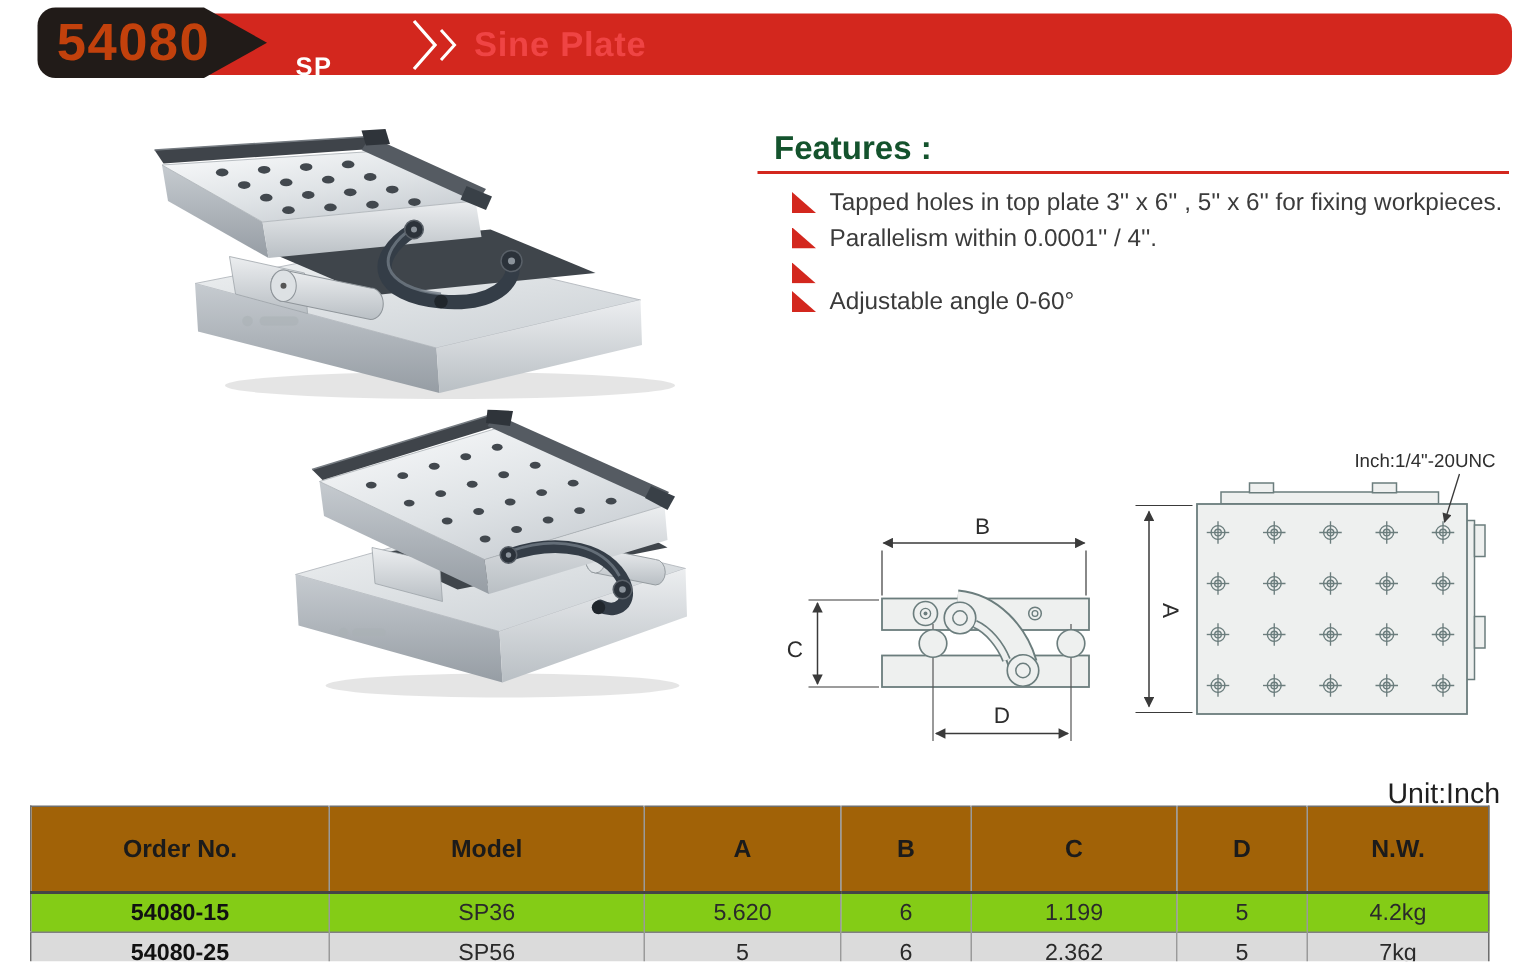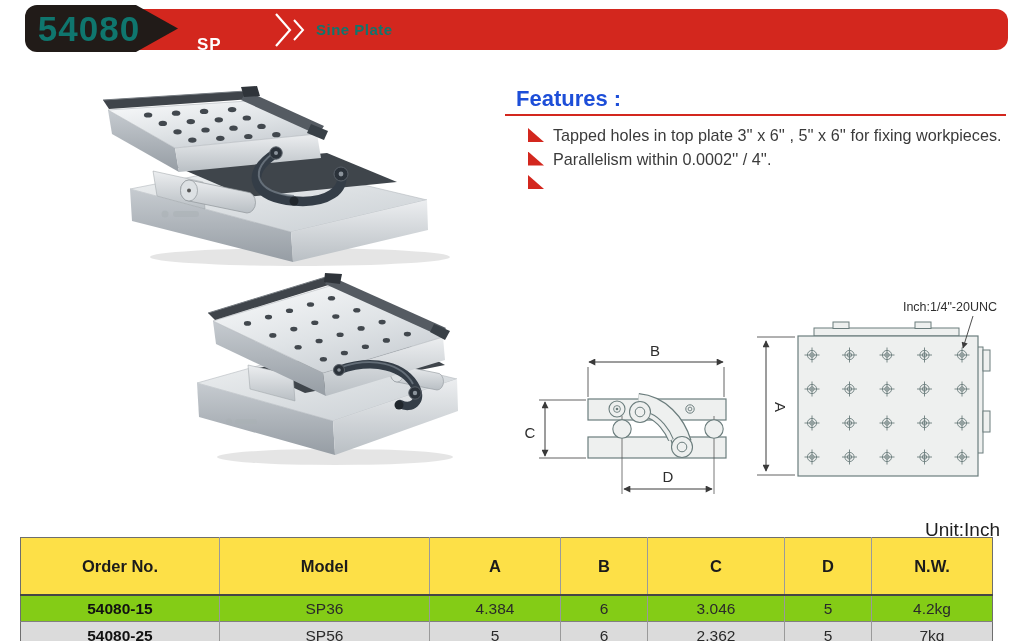--- a/index.html
+++ b/index.html
@@ -5,43 +5,43 @@
   html,body{margin:0;padding:0;background:#fff;}
   #page{position:relative;width:1011px;height:641px;background:#fff;overflow:hidden;
         font-family:"Liberation Sans",sans-serif;}
   .abs{position:absolute;}
 
   
   #banner{left:38px;top:9px;width:970px;height:41px;background:#d3271e;
           border-radius:6px 12px 12px 6px;}
   #code-tag-svg{left:24px;top:4px;}
   #code-text{left:24px;top:4px;width:130px;height:49px;display:flex;align-items:center;
-             justify-content:center;color:#0f766e;font-size:35px;font-weight:800;letter-spacing:1px;}
+             justify-content:center;color:#c2410c;font-size:35px;font-weight:800;letter-spacing:1px;}
   #series-text{left:197px;top:9px;height:41px;display:flex;align-items:center;color:#fff;
                font-size:17px;font-weight:700;letter-spacing:1px;margin-top:15px;}
   #chevron-svg{left:274px;top:13px;}
-  #product-name{left:316px;top:9px;height:41px;display:flex;align-items:center;color:#0f766e;
-                font-size:15px;font-weight:700;letter-spacing:.5px;}
+  #product-name{left:316px;top:9px;height:41px;display:flex;align-items:center;color:#ef4444;
+                font-size:23px;font-weight:700;letter-spacing:.5px;}
 
   
-  #features-heading{left:516px;top:86px;font-size:22px;font-weight:700;color:#1d4ed8;}
+  #features-heading{left:516px;top:86px;font-size:22px;font-weight:700;color:#14532d;}
   #features-underline{left:505px;top:114px;width:501px;height:2px;background:#d3271e;}
   #features-list{left:509px;top:124px;width:494px;}
   .feat-item{display:flex;align-items:flex-start;margin-bottom:1px;padding-left:19px;}
   .feat-marker{flex:0 0 16px;width:16px;height:14px;background:#d3271e;margin:4px 9px 0 0;
                clip-path:polygon(0 0,100% 100%,0 100%);}
   .feat-text{font-size:16.2px;line-height:22.5px;color:#3b3b3b;max-width:466px;}
 
   
   #unit-note{left:800px;top:519px;width:200px;text-align:right;font-size:19px;color:#1f1f1f;}
 
   
   #spec-table{left:20px;top:537px;width:972px;border-collapse:collapse;table-layout:fixed;
               border:1.6px solid #6e6e6e;}
-  #spec-table th{background:#fde047;border-bottom:2.2px solid #454545;height:54px;
+  #spec-table th{background:#a16207;border-bottom:2.2px solid #454545;height:54px;
                  font-size:16.5px;font-weight:700;color:#1b1b1b;}
   #spec-table td{height:23px;text-align:center;font-size:15.5px;color:#2a2a2a;background:#84cc16;}
   #spec-table th + th, #spec-table td + td{border-left:1.4px solid #9a9a9a;}
   #spec-table tbody tr.alt td{background:#dbdbdb;border-top:1.6px solid #808080;height:26px;}
   #spec-table td.ord{font-weight:700;color:#111;}
 
   svg text{font-family:"Liberation Sans",sans-serif;}
 </style>
 </head>
 <body>
@@ -197,24 +197,28 @@
 
   <div class="abs" id="features-heading">Features :</div>
   <div class="abs" id="features-underline"></div>
   <div class="abs" id="features-list">
     <div class="feat-item">
       <span class="feat-marker"></span>
       <span class="feat-text">Tapped holes in top plate 3'' x 6'' , 5'' x 6'' for fixing workpieces.</span>
     </div>
     <div class="feat-item">
       <span class="feat-marker"></span>
-      <span class="feat-text">Parallelism within 0.0002'' / 4''.</span>
+      <span class="feat-text">Parallelism within 0.0001'' / 4''.</span>
     </div>
     <div class="feat-item">
       <span class="feat-marker"></span>
+    </div>
+    <div class="feat-item">
+      <span class="feat-marker"></span>
+      <span class="feat-text">Adjustable angle 0-60°</span>
     </div>
   </div>
 
   <svg class="abs" style="left:520px;top:296px;" width="491" height="226" viewBox="520 296 491 226">
     <defs>
       <marker id="arw" viewBox="0 0 10 10" refX="9" refY="5" markerWidth="9" markerHeight="7" orient="auto-start-reverse">
           <path d="M0,0 L10,5 L0,10 z" fill="#3a3a3a"></path>
         </marker>
       <g id="hole" stroke="#6b7d7d" fill="none" stroke-width=".9">
         <line x1="-7.5" y1="0" x2="7.5" y2="0"></line>
@@ -321,23 +325,23 @@
         <th>B</th>
         <th>C</th>
         <th>D</th>
         <th>N.W.</th>
       </tr>
     </thead>
     <tbody>
       <tr>
         <td class="ord">54080-15</td>
         <td>SP36</td>
-        <td>4.384</td>
+        <td>5.620</td>
         <td>6</td>
-        <td>3.046</td>
+        <td>1.199</td>
         <td>5</td>
         <td>4.2kg</td>
       </tr>
       <tr class="alt">
         <td class="ord">54080-25</td>
         <td>SP56</td>
         <td>5</td>
         <td>6</td>
         <td>2.362</td>
         <td>5</td>

